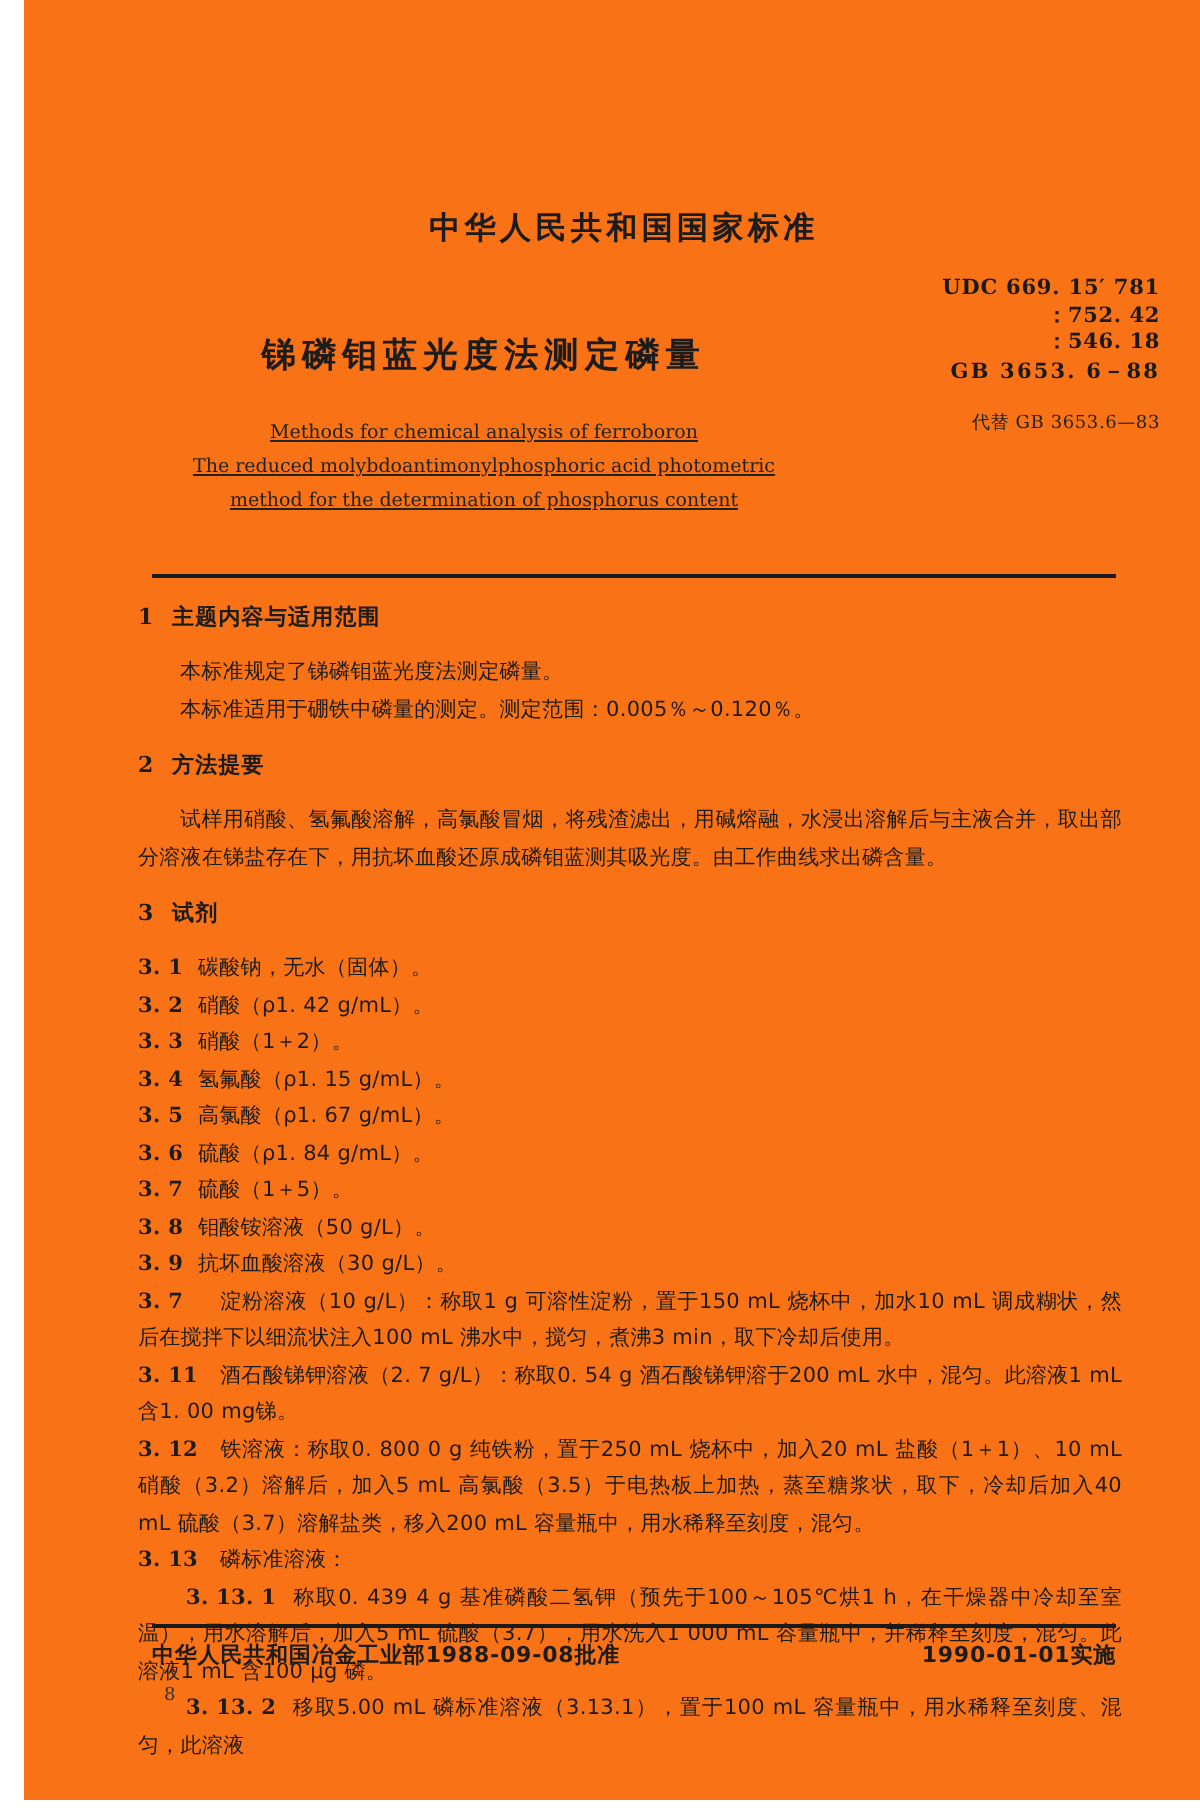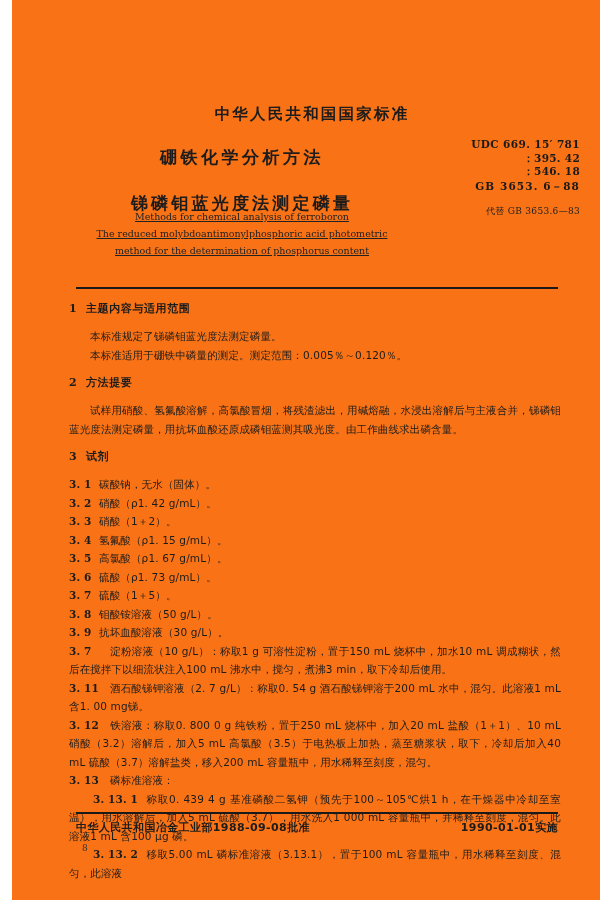--- a/index.html
+++ b/index.html
@@ -198,33 +198,32 @@
   }
 </style>
 </head>
 <body>
 
 <div class="page">
 
   <div class="std-authority">中华人民共和国国家标准</div>
 
   <div class="title-zone">
-    <div class="title-line-1">硼铁化学分析方法</div>
     <div class="title-line-2">锑磷钼蓝光度法测定磷量</div>
   </div>
 
   <div class="eng-title">
     <div>Methods for chemical analysis of ferroboron</div>
     <div>The reduced molybdoantimonylphosphoric acid photometric</div>
     <div>method for the determination of phosphorus content</div>
   </div>
 
   <div class="code-block">
     <div class="udc-main">UDC 669. 15′ 781</div>
-    <div class="udc-sub">：395. 42</div>
+    <div class="udc-sub">：752. 42</div>
     <div class="udc-sub">：546. 18</div>
     <div class="gb-no">GB 3653. 6－88</div>
   </div>
 
   <div class="replaces">
     <span class="rep-label">代替</span>
     <span>GB 3653.6—83</span>
   </div>
 
   <div class="divider"></div>
@@ -237,35 +236,35 @@
     <div class="gap-s"></div>
     <p class="para indent">本标准规定了锑磷钼蓝光度法测定磷量。</p>
     <p class="para indent">本标准适用于硼铁中磷量的测定。测定范围：0.005％～0.120％。</p>
 
     <div class="gap-m"></div>
 
     <div class="sec-head">
       <span class="num">2</span><span>方法提要</span>
     </div>
     <div class="gap-s"></div>
-    <p class="para indent">试样用硝酸、氢氟酸溶解，高氯酸冒烟，将残渣滤出，用碱熔融，水浸出溶解后与主液合并，锑磷钼蓝光度法测定磷量，用抗坏血酸还原成磷钼蓝测其吸光度。由工作曲线求出磷含量。</p>
+    <p class="para indent">试样用硝酸、氢氟酸溶解，高氯酸冒烟，将残渣滤出，用碱熔融，水浸出溶解后与主液合并，取出部分溶液在锑盐存在下，用抗坏血酸还原成磷钼蓝测其吸光度。由工作曲线求出磷含量。</p>
 
     <div class="gap-m"></div>
 
     <div class="sec-head">
       <span class="num">3</span><span>试剂</span>
     </div>
     <div class="gap-s"></div>
 
     <div class="item"><span class="lbl">3. 1</span><span>碳酸钠，无水（固体）。</span></div>
     <div class="item"><span class="lbl">3. 2</span><span>硝酸（ρ1. 42 g/mL）。</span></div>
     <div class="item"><span class="lbl">3. 3</span><span>硝酸（1＋2）。</span></div>
     <div class="item"><span class="lbl">3. 4</span><span>氢氟酸（ρ1. 15 g/mL）。</span></div>
     <div class="item"><span class="lbl">3. 5</span><span>高氯酸（ρ1. 67 g/mL）。</span></div>
-    <div class="item"><span class="lbl">3. 6</span><span>硫酸（ρ1. 73 g/mL）。</span></div>
+    <div class="item"><span class="lbl">3. 6</span><span>硫酸（ρ1. 84 g/mL）。</span></div>
     <div class="item"><span class="lbl">3. 7</span><span>硫酸（1＋5）。</span></div>
     <div class="item"><span class="lbl">3. 8</span><span>钼酸铵溶液（50 g/L）。</span></div>
     <div class="item"><span class="lbl">3. 9</span><span>抗坏血酸溶液（30 g/L）。</span></div>
     <div class="item hang"><span class="lbl wide">3. 7</span><span>淀粉溶液（10 g/L）：称取1 g 可溶性淀粉，置于150 mL 烧杯中，加水10 mL 调成糊状，然后在搅拌下以细流状注入100 mL 沸水中，搅匀，煮沸3 min，取下冷却后使用。</span></div>
     <div class="item hang"><span class="lbl wide">3. 11</span><span>酒石酸锑钾溶液（2. 7 g/L）：称取0. 54 g 酒石酸锑钾溶于200 mL 水中，混匀。此溶液1 mL 含1. 00 mg锑。</span></div>
     <div class="item hang"><span class="lbl wide">3. 12</span><span>铁溶液：称取0. 800 0 g 纯铁粉，置于250 mL 烧杯中，加入20 mL 盐酸（1＋1）、10 mL 硝酸（3.2）溶解后，加入5 mL 高氯酸（3.5）于电热板上加热，蒸至糖浆状，取下，冷却后加入40 mL 硫酸（3.7）溶解盐类，移入200 mL 容量瓶中，用水稀释至刻度，混匀。</span></div>
     <div class="item hang"><span class="lbl wide">3. 13</span><span>磷标准溶液：</span></div>
     <div class="item hang"><span class="lbl xwide">3. 13. 1</span><span>称取0. 439 4 g 基准磷酸二氢钾（预先于100～105℃烘1 h，在干燥器中冷却至室温），用水溶解后，加入5 mL 硫酸（3.7），用水洗入1 000 mL 容量瓶中，并稀释至刻度，混匀。此溶液1 mL 含100 µg 磷。</span></div>
     <div class="item hang"><span class="lbl xwide">3. 13. 2</span><span>移取5.00 mL 磷标准溶液（3.13.1），置于100 mL 容量瓶中，用水稀释至刻度、混匀，此溶液</span></div>
 

